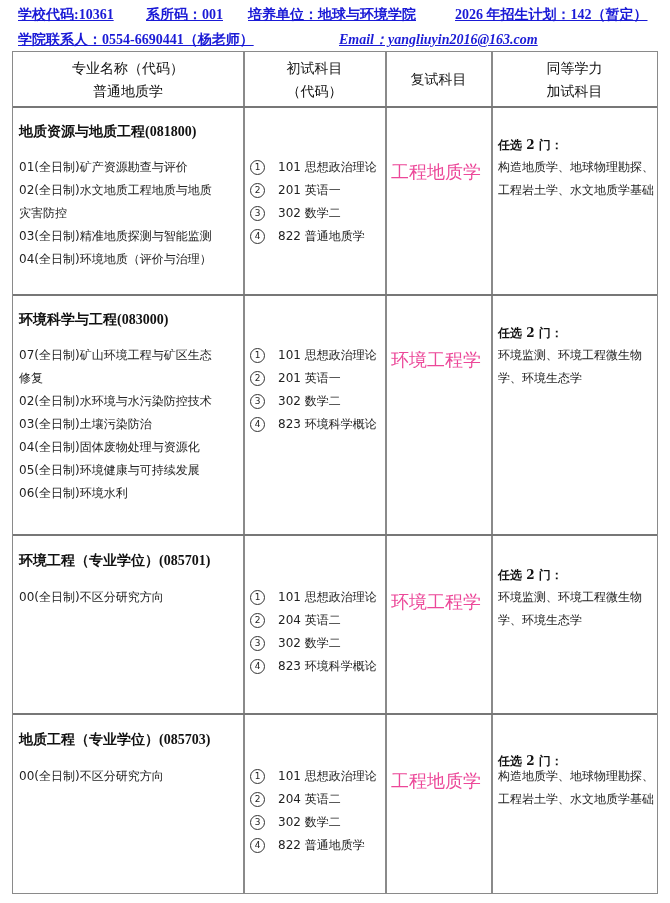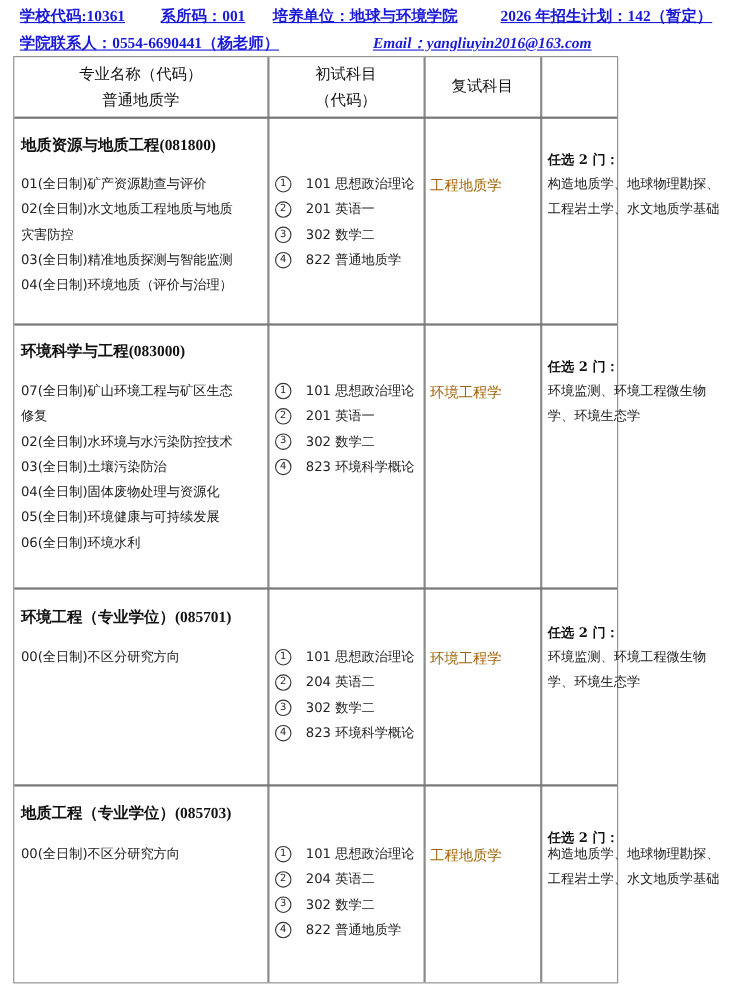--- a/index.html
+++ b/index.html
@@ -5,43 +5,43 @@
   html, body { margin:0; padding:0; background:#ffffff; }
   body { width:670px; height:903px; position:relative; overflow:hidden;
          font-family:"DejaVu Serif","Liberation Serif",serif; color:#111; }
   .hdr { position:absolute; left:18px; color:#1a1ad6; font-weight:bold;
          font-size:14px; white-space:nowrap; font-family:"Liberation Serif","DejaVu Serif",serif; }
   .hdr1 { top:6px; }
   .hdr2 { top:31px; }
   .hdr span { position:absolute; top:0; white-space:nowrap;text-decoration:underline; }
   .email { font-style:italic; }
 
-  .tbl { position:absolute; left:12px; top:51px; width:550px; height:843px;
+  .tbl { position:absolute; left:12px; top:51px; width:646px; height:843px;
          border:1.5px solid #8a8a8a; box-sizing:border-box; }
   .vline { position:absolute; top:0; bottom:0; width:1.5px; background:#8a8a8a; }
   .hline { position:absolute; left:0; right:0; height:1.5px; background:#777; }
 
   .th { position:absolute; top:0; height:55px; display:flex; flex-direction:column;
         align-items:center; justify-content:center; font-size:14px;
         font-family:"DejaVu Sans","Liberation Sans",sans-serif; line-height:23px; color:#111; }
 
   .row { position:absolute; left:0; right:0; }
   .major-title { position:absolute; left:6px; font-size:14px; font-weight:bold;
                  font-family:"Liberation Serif","DejaVu Serif",serif; white-space:nowrap; }
   .dirs { position:absolute; left:6px; font-size:12px; line-height:23px;
           font-family:"DejaVu Sans","Liberation Sans",sans-serif; color:#222; }
   .dirs div { white-space:nowrap; }
   .subj { position:absolute; left:6px; font-size:12px; line-height:23px;
           font-family:"DejaVu Sans","Liberation Sans",sans-serif; color:#222; }
   .subj .item { display:flex; white-space:nowrap; }
   .subj .circ { display:inline-block; width:13px; height:13px; border:1px solid #333;
                 border-radius:50%; font-size:9px; line-height:13px; text-align:center;
                 margin-top:4px; margin-right:13px; box-sizing:content-box; }
-  .retest { position:absolute; left:6px; font-size:13px;
-            font-family:Liberation Serif, serif; color:#a16207; white-space:nowrap; }
+  .retest { position:absolute; left:6px; font-size:18px;
+            font-family:Liberation Serif, serif; color:#ec4899; white-space:nowrap; }
   .extra-head { position:absolute; left:6px; font-size:12px; font-weight:bold;
                 font-family:"DejaVu Serif","Liberation Serif",serif; white-space:nowrap;margin-top:12px; }
   .extra-body { position:absolute; left:6px; width:158px; font-size:12px; line-height:23px;
                 font-family:"DejaVu Sans","Liberation Sans",sans-serif; color:#222; }
 </style>
 </head>
 <body>
 
 <div class="hdr hdr1">
   <span style="left:0">学校代码:10361</span>
@@ -64,20 +64,24 @@
     <div>专业名称（代码）</div>
     <div>普通地质学</div>
   </div>
   <div class="th" style="left:231px;width:141px">
     <div>初试科目</div>
     <div>（代码）</div>
   </div>
   <div class="th" style="left:373px;width:105px">
     <div>复试科目</div>
   </div>
+  <div class="th" style="left:479px;width:165px">
+    <div>同等学力</div>
+    <div>加试科目</div>
+  </div>
 
   <div class="hline" style="top:54px"></div>
   <div class="hline" style="top:242px"></div>
   <div class="hline" style="top:482px"></div>
   <div class="hline" style="top:661px"></div>
 
   <div class="row" style="top:56px;height:186px">
     <div class="major-title" style="top:15px">地质资源与地质工程(081800)</div>
     <div class="dirs" style="top:48px">
       <div>01(全日制)矿产资源勘查与评价</div>

